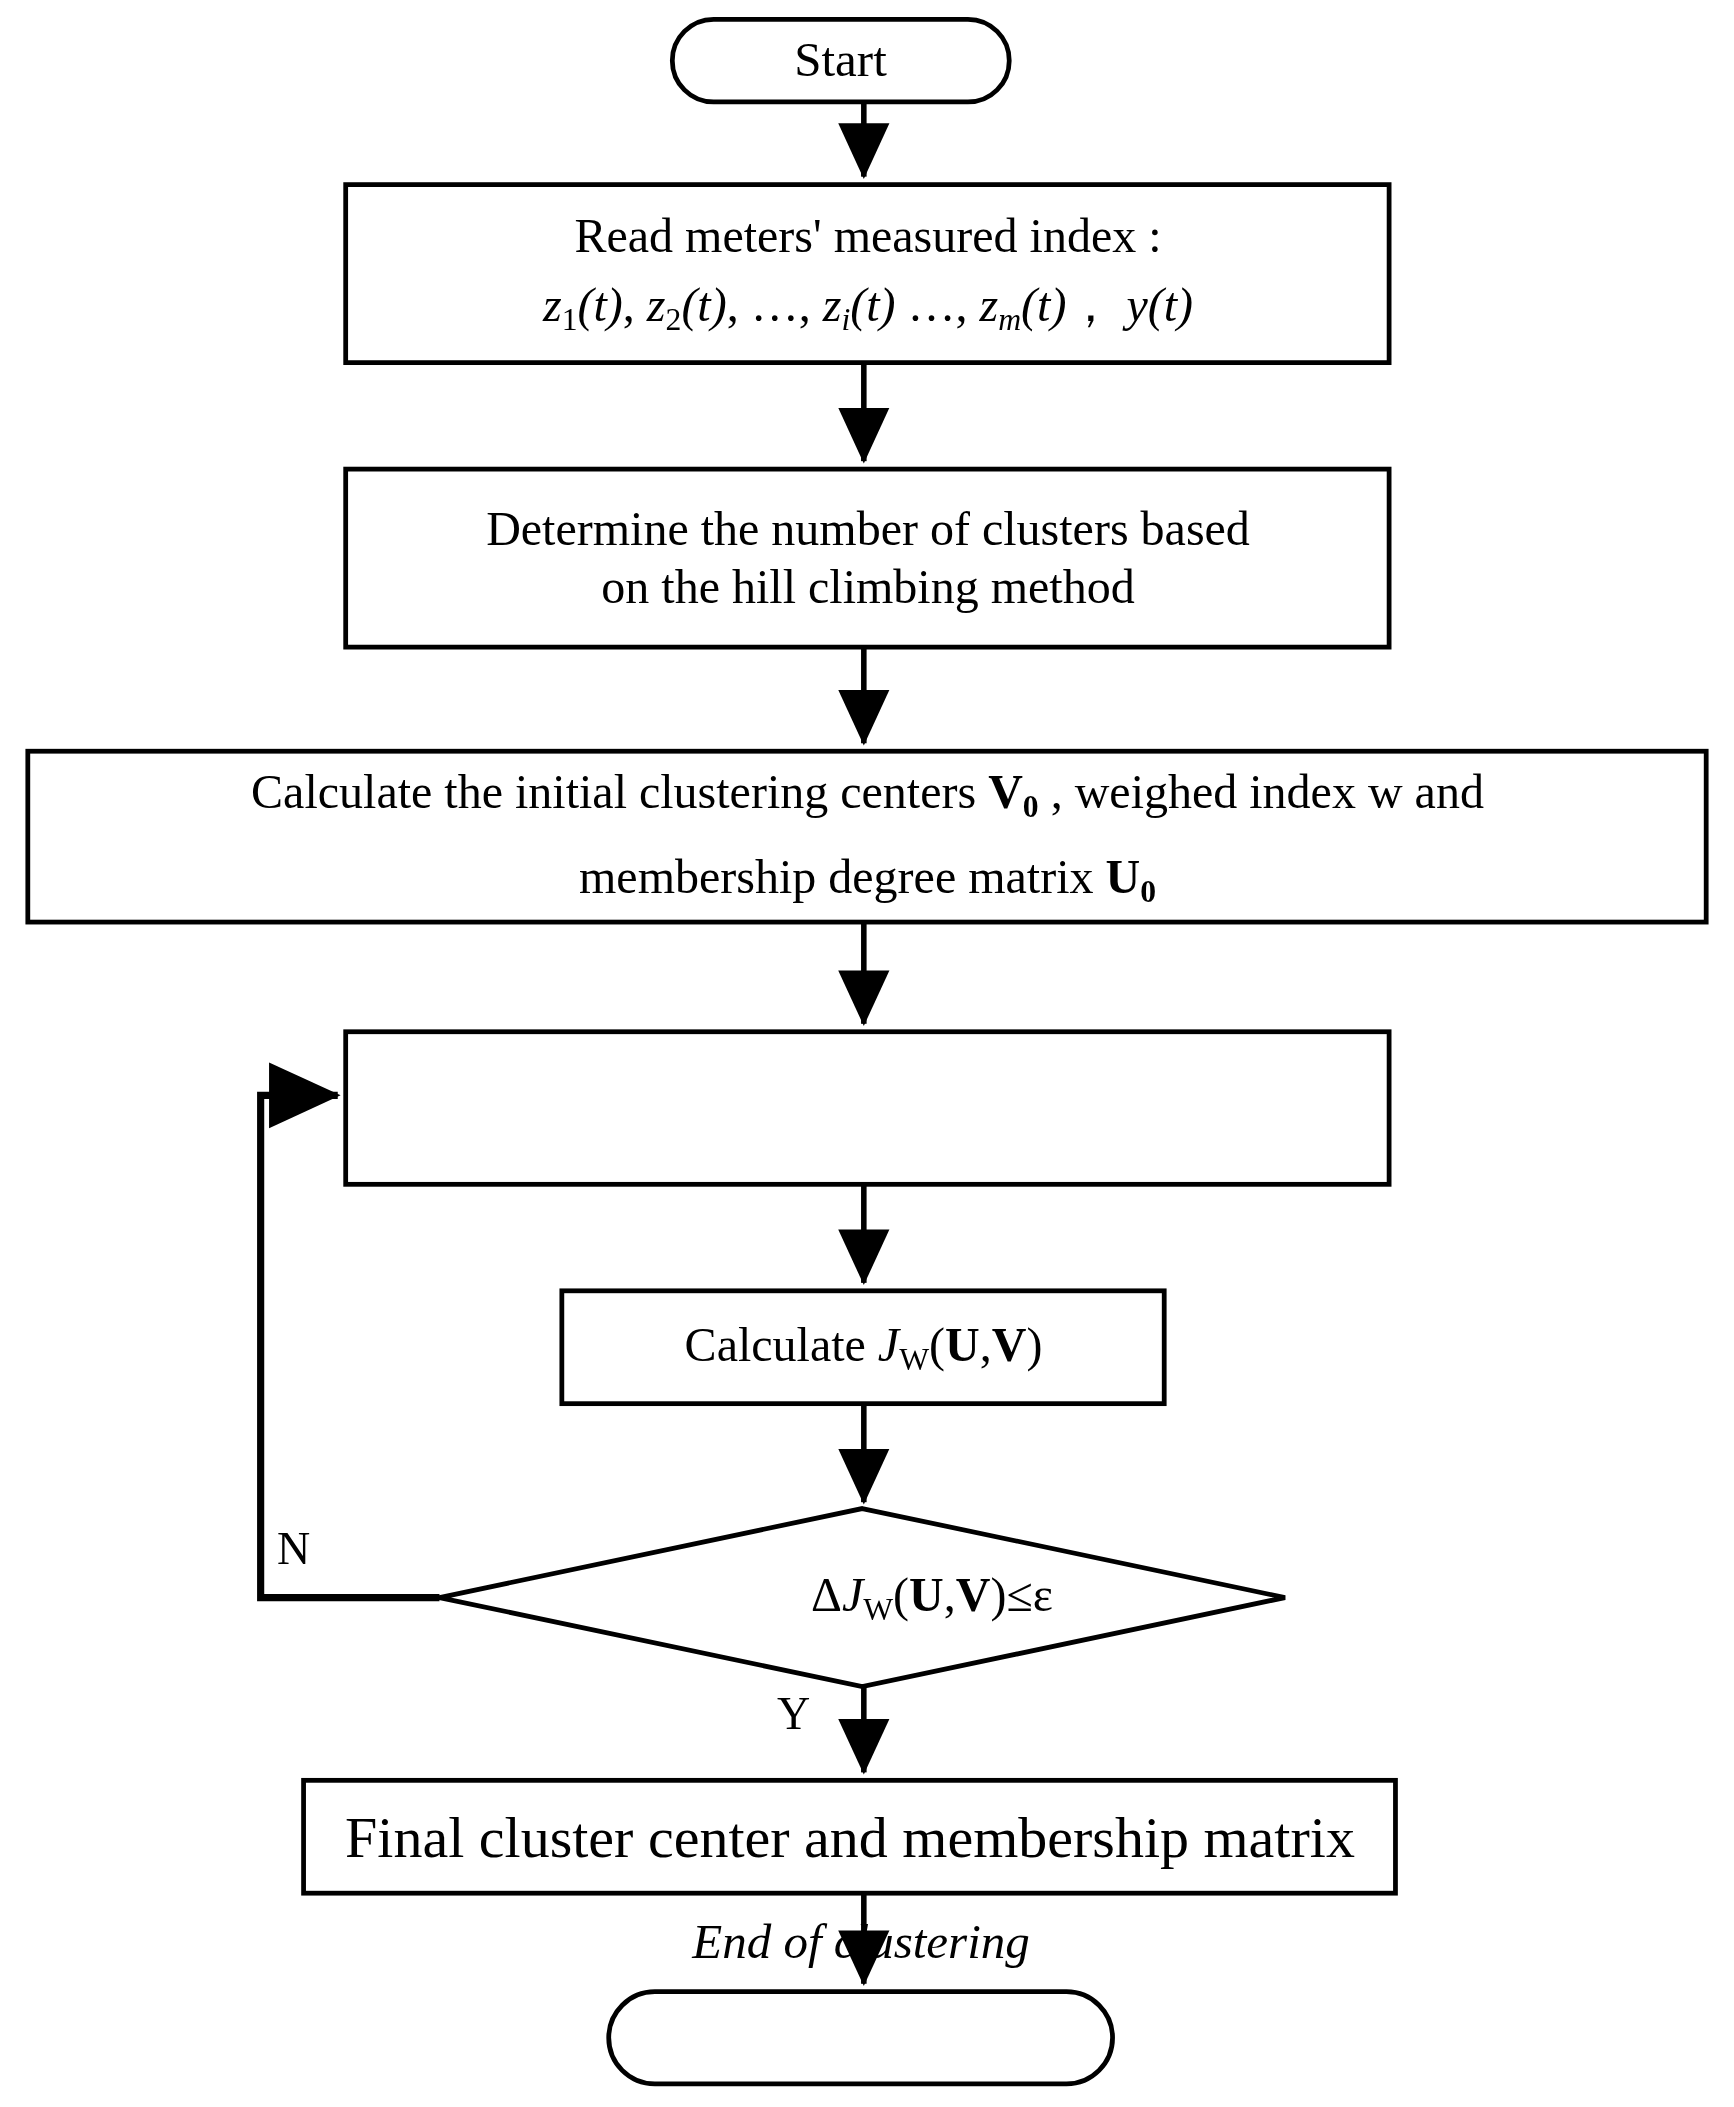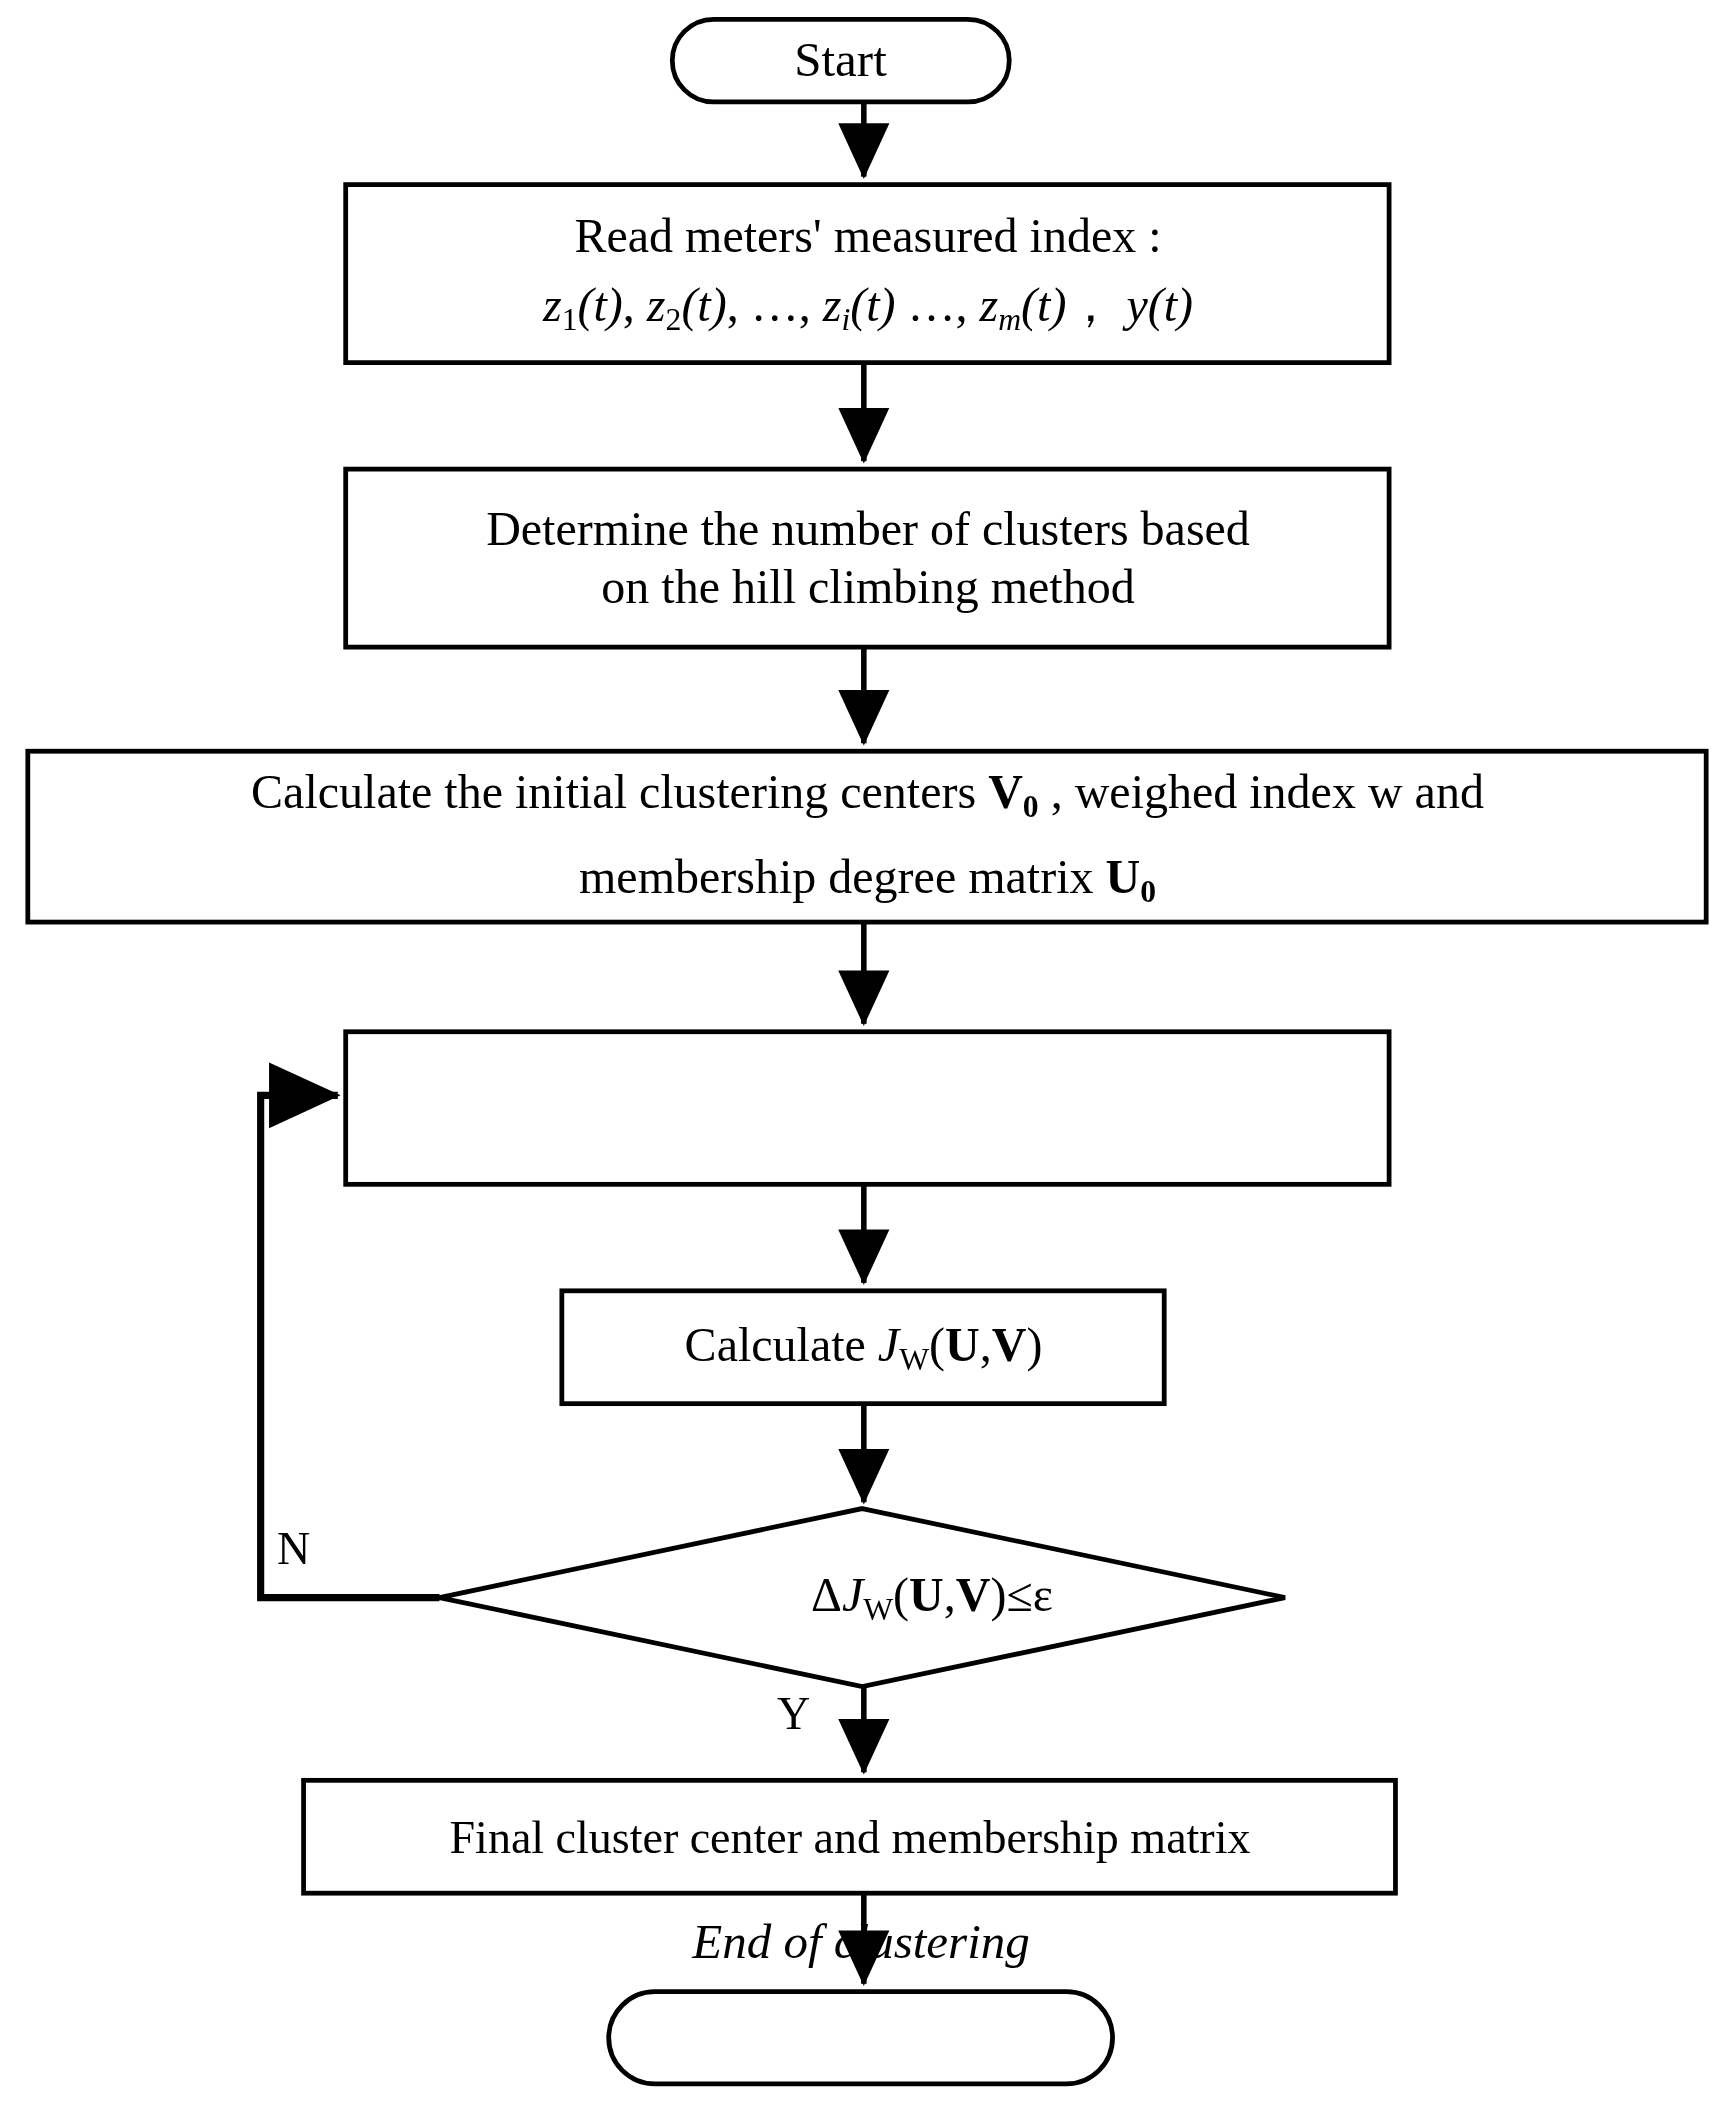--- a/index.html
+++ b/index.html
@@ -27,21 +27,21 @@
     justify-content: center;
     text-align: center;
     color: #000000;
     font-family: "Liberation Serif", "DejaVu Serif", serif;
     line-height: 1.20;
     pointer-events: none;
     white-space: pre-line;
   }
   .t-start      { font-size: 49px; }
   .t-proc       { font-size: 48px; }
-  .t-proc-small { font-size: 46px; }
+  .t-proc-small { font-size: 58px; }
   .edge-label {
     position: absolute;
     color: #000000;
     font-family: "Liberation Serif", "DejaVu Serif", serif;
     font-size: 46px;
   }
   .mi { font-style: italic; }
   .mb { font-weight: bold; }
   .sub {
     font-size: 0.66em;

